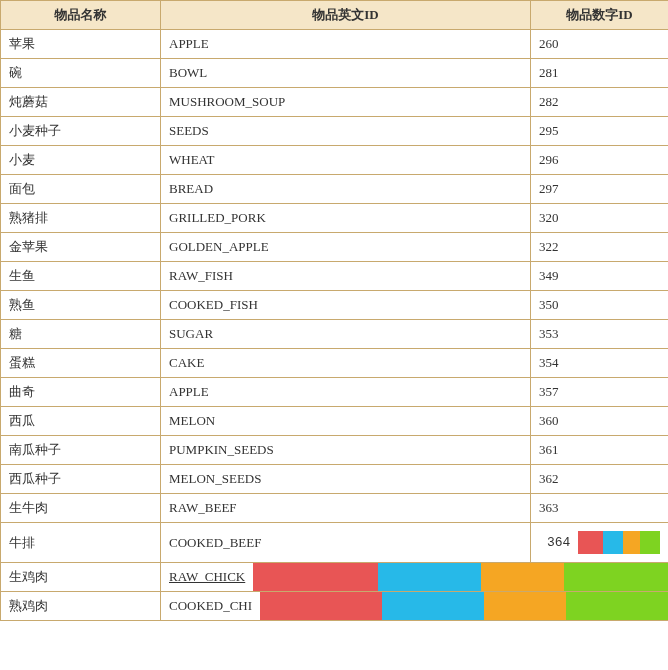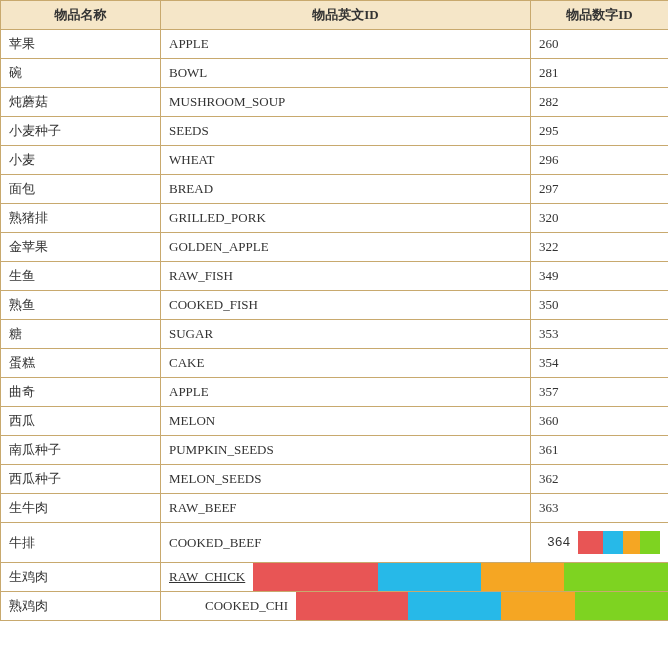--- a/index.html
+++ b/index.html
@@ -164,21 +164,21 @@
             <div style="flex:2.5; background:#27b9e8;"></div>
             <div style="flex:2; background:#f5a623;"></div>
             <div style="flex:2.5; background:#7ed321;"></div>
           </div>
         </div>
       </td>
     </tr>
       <tr>
       <td class="col-name">熟鸡肉</td>
       <td class="col-en bar-cell" colspan="2">
-        <div style="display:flex; height:100%; align-items:stretch;margin-left:36px;">
+        <div style="display:flex; height:100%; align-items:stretch;">
           <div style="padding:4px 8px; white-space:nowrap; display:flex; align-items:center;">COOKED_CHI</div>
           <div style="flex:1; display:flex;">
             <div style="flex:3; background:#e85555;"></div>
             <div style="flex:2.5; background:#27b9e8;"></div>
             <div style="flex:2; background:#f5a623;"></div>
             <div style="flex:2.5; background:#7ed321;"></div>
           </div>
         </div>
       </td>
     </tr>

